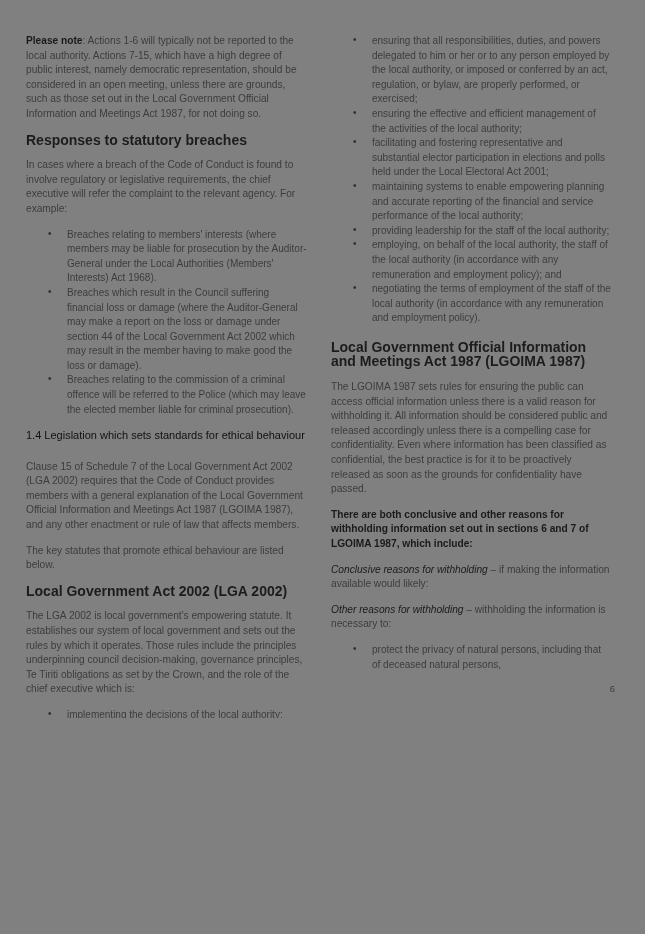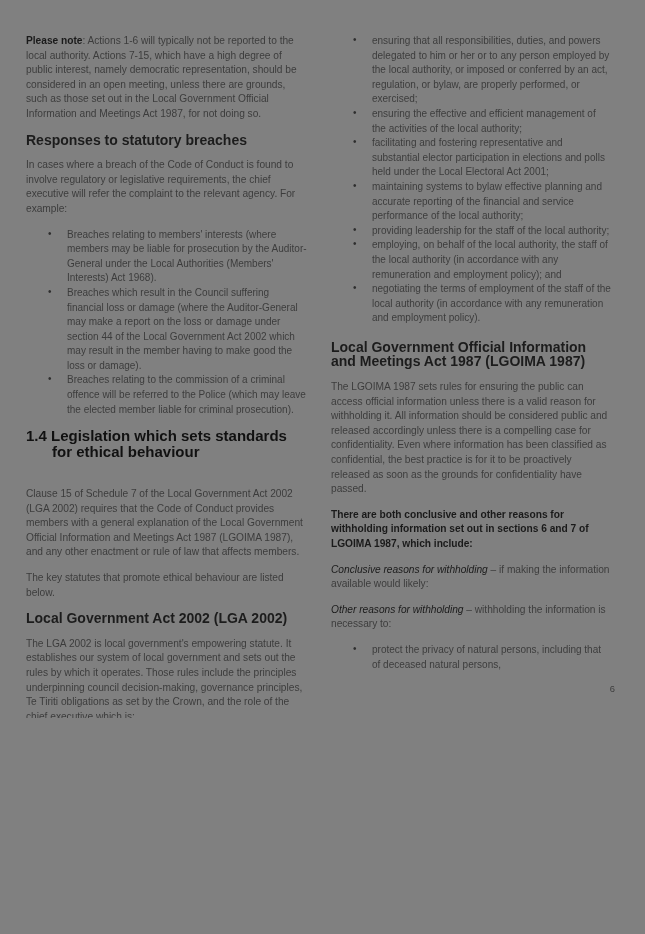--- a/index.html
+++ b/index.html
@@ -40,25 +40,25 @@
     color: #3c3c3c;
   }
   .heading-sub {
     font-size: 14px;
     line-height: 14.6px;
     font-weight: bold;
     color: #1c1c1c;
     margin-bottom: 11px;
   }
   .heading-num {
-    font-size: 15px;
+    font-size: 11px;
     line-height: 15.4px;
-    font-weight: bold;
+    font-weight: normal;
     color: #111;
-    margin-bottom: 28px;
+    margin-bottom: 16px;
     padding-left: 26px;
     text-indent: -26px;
   }
   ul.bullets {
     list-style: none;
     padding: 0;
     margin: 0 0 11px 0;
   }
   ul.bullets li {
     position: relative;
@@ -130,21 +130,21 @@
       </ul>
 
     </div>
 
     <div class="col">
 
       <ul class="bullets">
         <li>ensuring that all responsibilities, duties, and powers delegated to him or her or to any person employed by the local authority, or imposed or conferred by an act, regulation, or bylaw, are properly performed, or exercised;</li>
         <li>ensuring the effective and efficient management of the activities of the local authority;</li>
         <li>facilitating and fostering representative and substantial elector participation in elections and polls held under the Local Electoral Act 2001;</li>
-        <li>maintaining systems to bylaw effective planning and accurate reporting of the financial and service performance of the local authority;</li>
+        <li>maintaining systems to enable empowering planning and accurate reporting of the financial and service performance of the local authority;</li>
         <li>providing leadership for the staff of the local authority;</li>
         <li>employing, on behalf of the local authority, the staff of the local authority (in accordance with any remuneration and employment policy); and</li>
         <li>negotiating the terms of employment of the staff of the local authority (in accordance with any remuneration and employment policy).</li>
       </ul>
 
       <div class="spacer-sm"></div>
 
       <h3 class="heading-sub">Local Government Official Information and Meetings Act 1987 (LGOIMA 1987)</h3>
 
       <p class="para">The LGOIMA 1987 sets rules for ensuring the public can access official information unless there is a valid reason for withholding it. All information should be considered public and released accordingly unless there is a compelling case for confidentiality. Even where information has been classified as confidential, the best practice is for it to be proactively released as soon as the grounds for confidentiality have passed.</p>

